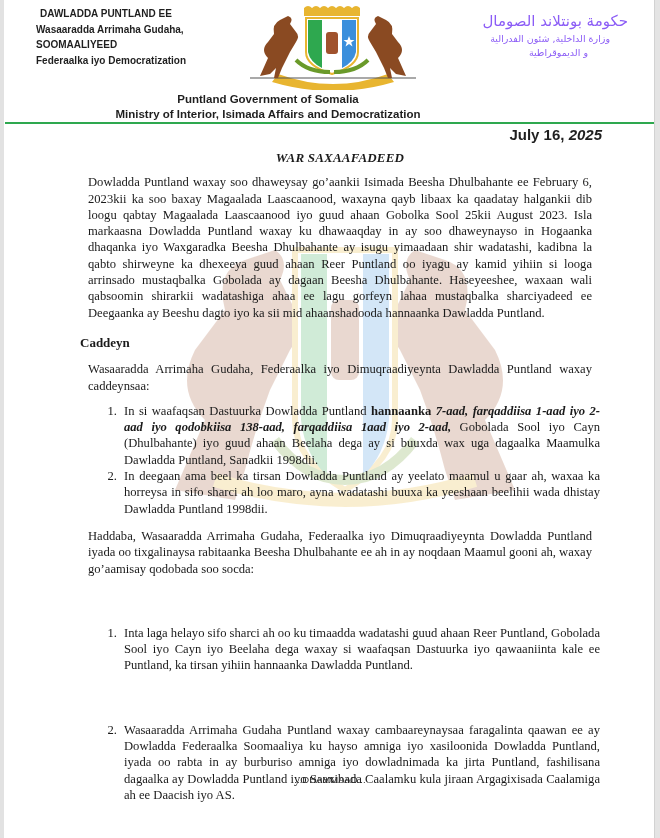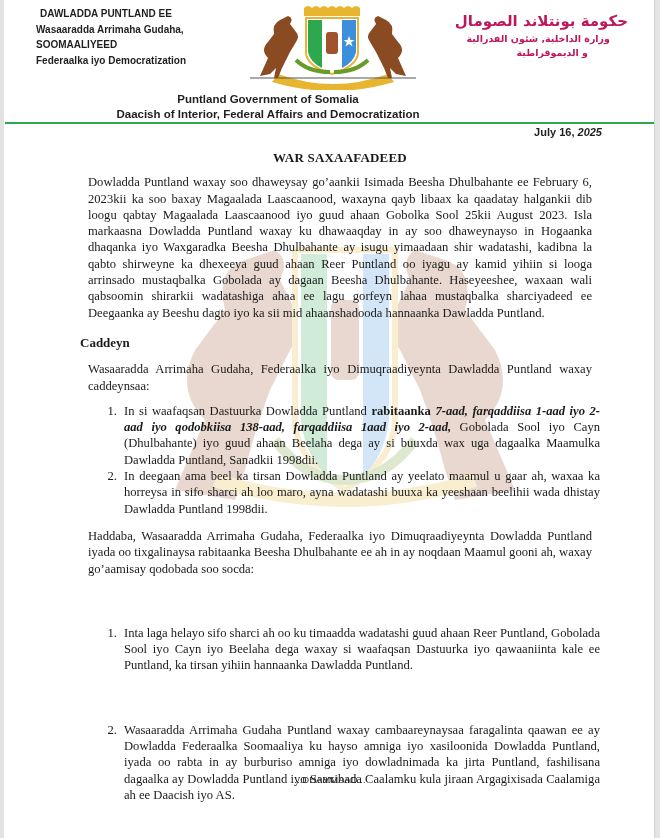--- a/index.html
+++ b/index.html
@@ -16,49 +16,49 @@
   
   .hdr-left {
     position: absolute; left: 36px; top: 6px; width: 200px;
     font-family: "Liberation Sans", sans-serif; font-weight: bold;
     font-size: 10px; line-height: 15.5px; color: #1f1f1f;
   }
   .hdr-left .l1 { padding-left: 4px; }
   .hdr-right {
     position: absolute; right: 32px; top: 10px; width: 210px;
     text-align: right; direction: rtl;
-    font-family: "DejaVu Sans", sans-serif; font-weight: bold; color: #be185d;
+    font-family: "DejaVu Sans", sans-serif; font-weight: normal; color: #8b5cf6;
   }
   .hdr-right .ar1 { font-size: 15px; line-height: 22px; }
   .hdr-right .ar2 { font-size: 9.5px; line-height: 14px; padding-right: 18px; }
   .hdr-right .ar3 { font-size: 9.5px; line-height: 14px; padding-right: 40px; }
 
   .emblem { position: absolute; left: 238px; top: 2px; width: 190px; height: 88px; }
 
   .gov-title {
     position: absolute; left: 0; width: 536px; top: 92px;
     text-align: center;
     font-family: "Liberation Sans", sans-serif; font-weight: bold;
     font-size: 11.5px; line-height: 15px; color: #1f1f1f;
   }
   .gov-title .t1 { padding-left: 0; }
   .green-rule { position: absolute; left: 5px; right: 6px; top: 122px; height: 2px; background: #2ea84f; }
   .date {
     position: absolute; right: 58px; top: 126px;
     font-family: "Liberation Sans", sans-serif; font-weight: bold;
-    font-size: 11px; color: #1f1f1f; text-align: right;
+    font-size: 15px; color: #1f1f1f; text-align: right;
   }
   .date i { font-style: italic; }
 
   
   .watermark { position: absolute; left: 155px; top: 240px; width: 380px; height: 270px; opacity: 0.22; }
 
   
   .content { position: absolute; left: 80px; top: 146px; width: 520px; font-size: 12.6px; line-height: 16.3px; }
-  .press-title { text-align: center; font-weight: bold; font-size: 13px; margin: 4px 0 7px 0; letter-spacing: 0.2px; }
+  .press-title { text-align: center; font-weight: bold; font-size: 13px; margin: 4px 0 7px 0; letter-spacing: 0.2px; font-style: italic; }
   .para { text-align: justify; margin: 8px; }
   .heading { font-weight: bold; font-size: 13px; margin: 14px 0 10px 0; }
   ol { margin: 9px 0 0 0; padding-left: 40px; }
   ol li { text-align: justify; padding-left: 4px; }
   ol.dec li { margin-bottom: 18px; margin-top: 48px; }
   ol.dec li:last-child { margin-bottom: 0; }
   .p-after { margin-top: 11px; }
   .bi { font-weight: bold; font-style: italic; }
   .b { font-weight: bold; }
   .end {
@@ -100,21 +100,21 @@
 </svg>
 
 <div class="hdr-right">
   <div class="ar1">حكومة بونتلاند الصومال</div>
   <div class="ar2">وزارة الداخلية, شئون الفدرالية</div>
   <div class="ar3">و الديموقراطية</div>
 </div>
 
 <div class="gov-title">
   <div class="t1">Puntland Government of Somalia</div>
-  <div>Daacish of Interior, Federal Affairs and Democratization</div>
+  <div>Ministry of Interior, Isimada Affairs and Democratization</div>
 </div>
 <div class="green-rule"></div>
 <div class="date">
   <span>July 16,</span>
   <i>2025</i>
 </div>
 
 <svg class="watermark" viewBox="0 0 380 270">
   <path d="M20 250 L50 180 Q20 150 40 110 L70 70 Q60 30 90 20 L120 10 Q135 20 125 40 L140 70 Q150 90 135 110 L115 150 Q100 190 90 230 L80 260 Z" fill="#a0522d"></path>
   <path d="M360 250 L330 180 Q360 150 340 110 L310 70 Q320 30 290 20 L260 10 Q245 20 255 40 L240 70 Q230 90 245 110 L265 150 Q280 190 290 230 L300 260 Z" fill="#a0522d"></path>
@@ -127,21 +127,21 @@
 </svg>
 
 <div class="content">
   <div class="press-title">WAR SAXAAFADEED</div>
   <p class="para">Dowladda Puntland waxay soo dhaweysay go’aankii Isimada Beesha Dhulbahante ee February 6, 2023kii ka soo baxay Magaalada Laascaanood, waxayna qayb libaax ka qaadatay halgankii dib loogu qabtay Magaalada Laascaanood iyo guud ahaan Gobolka Sool 25kii August 2023. Isla markaasna Dowladda Puntland waxay ku dhawaaqday in ay soo dhaweynayso in Hogaanka dhaqanka iyo Waxgaradka Beesha Dhulbahante ay isugu yimaadaan shir wadatashi, kadibna la qabto shirweyne ka dhexeeya guud ahaan Reer Puntland oo iyagu ay kamid yihiin si looga arrinsado mustaqbalka Gobolada ay dagaan Beesha Dhulbahante. Haseyeeshee,  waxaan wali qabsoomin shirarkii wadatashiga ahaa ee lagu gorfeyn lahaa mustaqbalka sharciyadeed ee Deegaanka ay Beeshu dagto iyo ka sii mid ahaanshadooda hannaanka Dawladda Puntland.</p>
 
   <div class="heading">Caddeyn</div>
   <p class="para">Wasaaradda Arrimaha Gudaha, Federaalka iyo Dimuqraadiyeynta Dawladda Puntland waxay caddeynsaa:</p>
 
   <ol>
-    <li><span>In si waafaqsan Dastuurka Dowladda Puntland </span><span class="b">rabitaanka </span><span class="bi">7-aad, farqaddiisa 1-aad iyo 2-aad iyo qodobkiisa 138-aad, farqaddiisa 1aad iyo 2-aad,</span><span> Gobolada Sool iyo Cayn (Dhulbahante) iyo guud ahaan Beelaha dega ay si buuxda wax uga dagaalka Maamulka Dawladda Puntland, Sanadkii 1998dii.</span></li>
+    <li><span>In si waafaqsan Dastuurka Dowladda Puntland </span><span class="b">hannaanka </span><span class="bi">7-aad, farqaddiisa 1-aad iyo 2-aad iyo qodobkiisa 138-aad, farqaddiisa 1aad iyo 2-aad,</span><span> Gobolada Sool iyo Cayn (Dhulbahante) iyo guud ahaan Beelaha dega ay si buuxda wax uga dagaalka Maamulka Dawladda Puntland, Sanadkii 1998dii.</span></li>
     <li>In deegaan ama beel ka tirsan Dowladda Puntland ay yeelato maamul u gaar ah, waxaa ka horreysa in sifo sharci ah loo maro, ayna wadatashi buuxa ka yeeshaan beelihii wada dhistay Dawladda Puntland 1998dii.</li>
   </ol>
 
   <p class="para p-after">Haddaba, Wasaaradda Arrimaha Gudaha, Federaalka iyo Dimuqraadiyeynta Dowladda Puntland iyada oo tixgalinaysa rabitaanka Beesha Dhulbahante ee ah in ay noqdaan Maamul gooni ah, waxay go’aamisay qodobada soo socda:</p>
 
   <ol class="dec" style="margin-top:16px;">
     <li>Inta laga helayo sifo sharci ah oo ku timaadda wadatashi guud ahaan Reer Puntland, Gobolada Sool iyo Cayn iyo Beelaha dega waxay si waafaqsan Dastuurka iyo qawaaniinta kale ee Puntland, ka tirsan yihiin hannaanka Dawladda Puntland.</li>
     <li>Wasaaradda Arrimaha Gudaha Puntland waxay cambaareynaysaa faragalinta qaawan ee ay Dowladda Federaalka Soomaaliya ku hayso amniga iyo xasiloonida Dowladda Puntland, iyada oo rabta in ay burburiso amniga iyo dowladnimada ka jirta Puntland, fashilisana dagaalka ay Dowladda Puntland iyo Saaxibada Caalamku kula jiraan Argagixisada Caalamiga ah ee Daacish iyo AS.</li>
     <li>Dowladda Puntland waxay ku adkeynaysaa Dadka Reer Puntland in ay xoojiyaan midnimadooda, illaaliyaana amniga iyo dowladnimada Puntland.</li>
   </ol>

